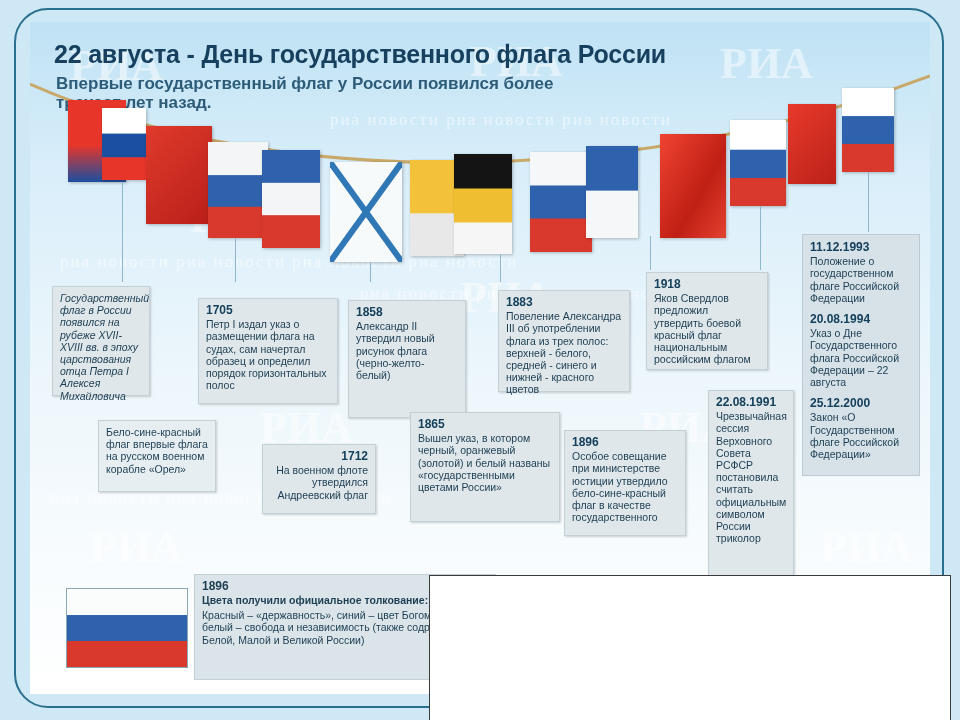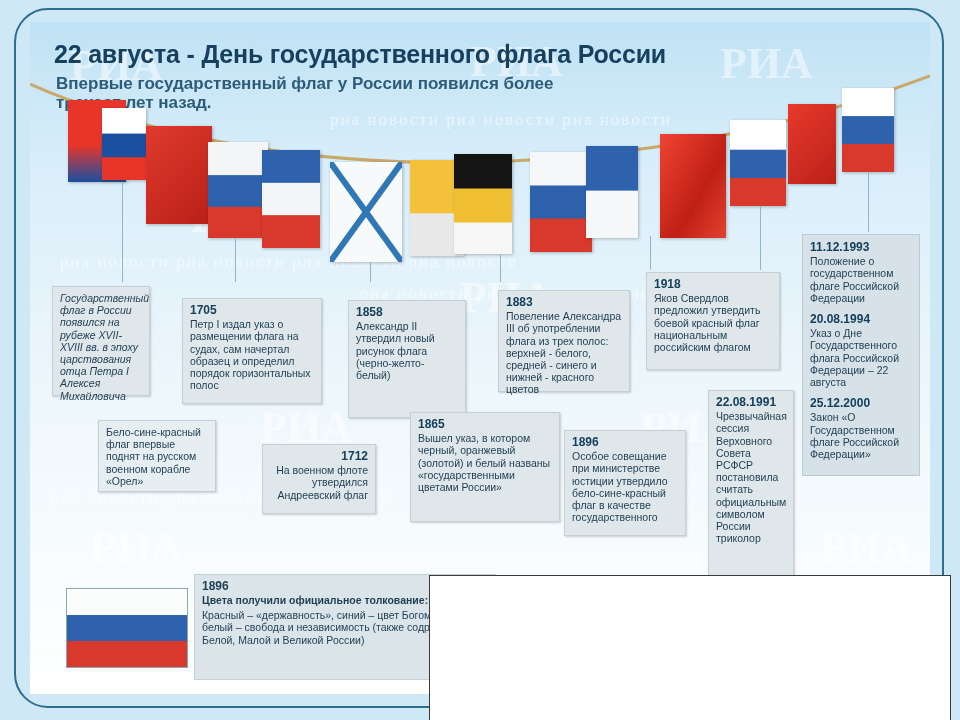--- a/index.html
+++ b/index.html
@@ -145,42 +145,42 @@
   <div class="leader" style="left:340px;top:240px;height:20px;"></div>
   <div class="leader" style="left:470px;top:232px;height:28px;"></div>
   <div class="leader" style="left:620px;top:214px;height:34px;"></div>
   <div class="leader" style="left:730px;top:184px;height:64px;"></div>
   <div class="leader" style="left:838px;top:150px;height:60px;"></div>
 
   <div class="box" id="box-origin" style="left:22px;top:264px;width:98px;height:110px;font-style:italic;">
     <span>Государственный флаг в России появился на рубеже XVII-XVIII вв. в эпоху царствования отца Петра I Алексея Михайловича</span>
   </div>
 
-  <div class="box" id="box-1705" style="left:152px;top:276px;width:140px;height:106px;">
+  <div class="box" id="box-1705" style="left:168px;top:276px;width:140px;height:106px;">
     <span class="yr">1705</span>
     <span>Петр I издал указ о размещении флага на судах, сам начертал образец и определил порядок горизонтальных полос</span>
   </div>
 
   <div class="box" id="box-1858" style="left:318px;top:278px;width:118px;height:118px;">
     <span class="yr">1858</span>
     <span>Александр II утвердил новый рисунок флага (черно-желто-белый)</span>
   </div>
 
   <div class="box" id="box-1883" style="left:468px;top:268px;width:132px;height:102px;">
     <span class="yr">1883</span>
     <span>Повеление Александра III об употреблении флага из трех полос: верхней - белого, средней - синего и нижней - красного цветов</span>
   </div>
 
-  <div class="box" id="box-1918" style="left:616px;top:250px;width:134px;height:98px;">
+  <div class="box" id="box-1918" style="left:616px;top:250px;width:122px;height:98px;">
     <span class="yr">1918</span>
     <span>Яков Свердлов предложил утвердить боевой красный флаг национальным российским флагом</span>
   </div>
 
   <div class="box lt" id="box-orel" style="left:68px;top:398px;width:118px;height:72px;">
-    <span>Бело-сине-красный флаг впервые поднят на русском военном корабле «Орел»</span>
+    <span>Бело-сине-красный флаг впервые флага на русском военном корабле «Орел»</span>
   </div>
 
   <div class="box" id="box-1712" style="left:232px;top:422px;width:114px;height:70px;text-align:right;">
     <span class="yr">1712</span>
     <span>На военном флоте утвердился Андреевский флаг</span>
   </div>
 
   <div class="box" id="box-1865" style="left:380px;top:390px;width:150px;height:110px;">
     <span class="yr">1865</span>
     <span>Вышел указ, в котором черный, оранжевый (золотой) и белый названы «государственными цветами России»</span>

